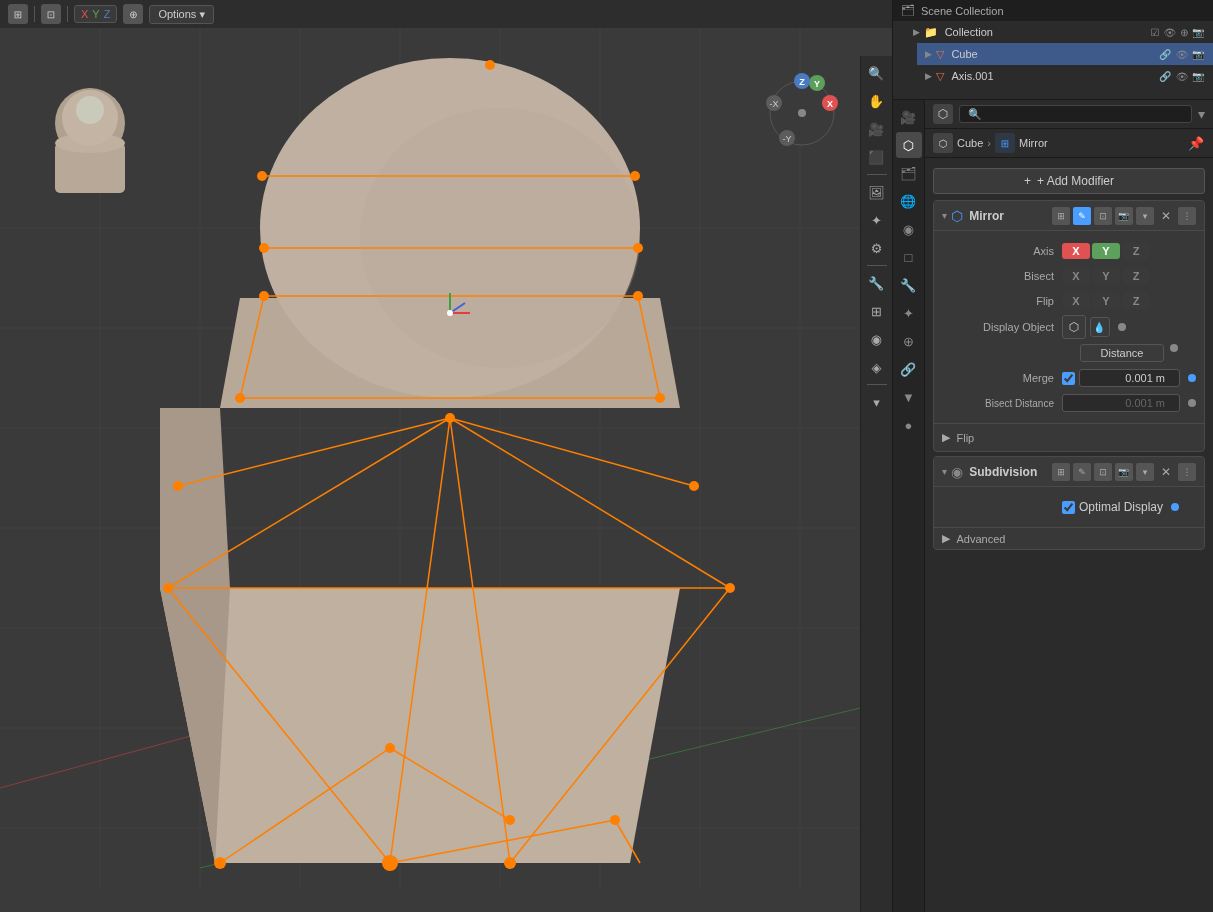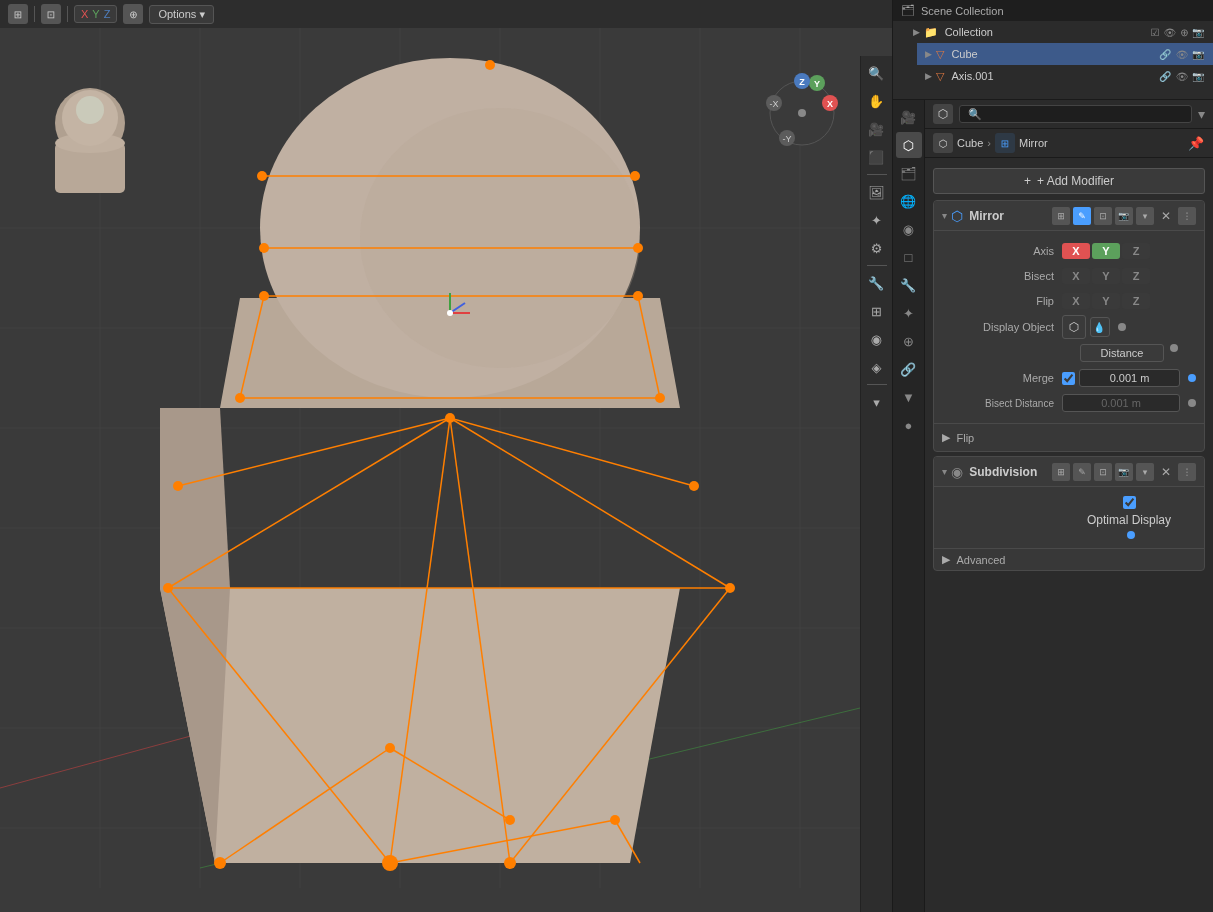--- a/index.html
+++ b/index.html
@@ -384,32 +384,31 @@
       background: #888;
       margin-left: 4px;
       flex-shrink: 0;
     }
     .mod-dot.active { background: #4a9eff; }
 
     .mod-number-field {
       background: #2a2a2a;
       border: 1px solid #555;
       border-radius: 3px;
-      padding: 2px 6px;
+      padding: 2px 14px;
       color: #ccc;
       font-size: 11px;
       flex: 1;
-      text-align: center;
+      text-align: right;
     }
 
     .checkbox-row {
       display: flex;
       align-items: center;
       gap: 4px;
-      flex-direction: column;
     }
 
     input[type="checkbox"] {
       accent-color: #4a9eff;
     }
 
     .data-section {
       padding: 4px 8px;
       border-top: 1px solid #4a4a4a;
     }

